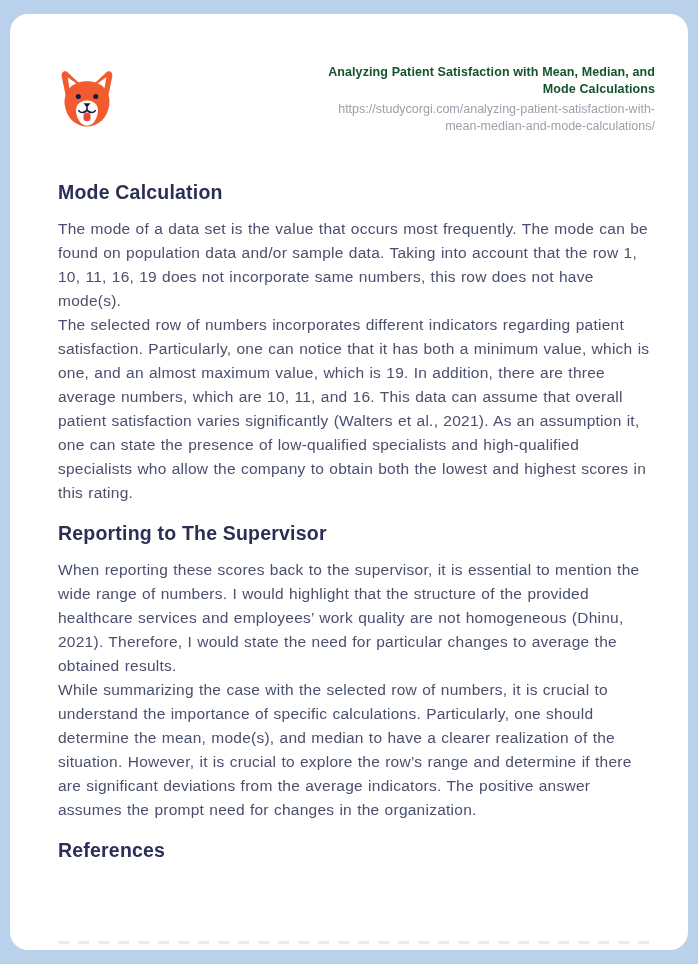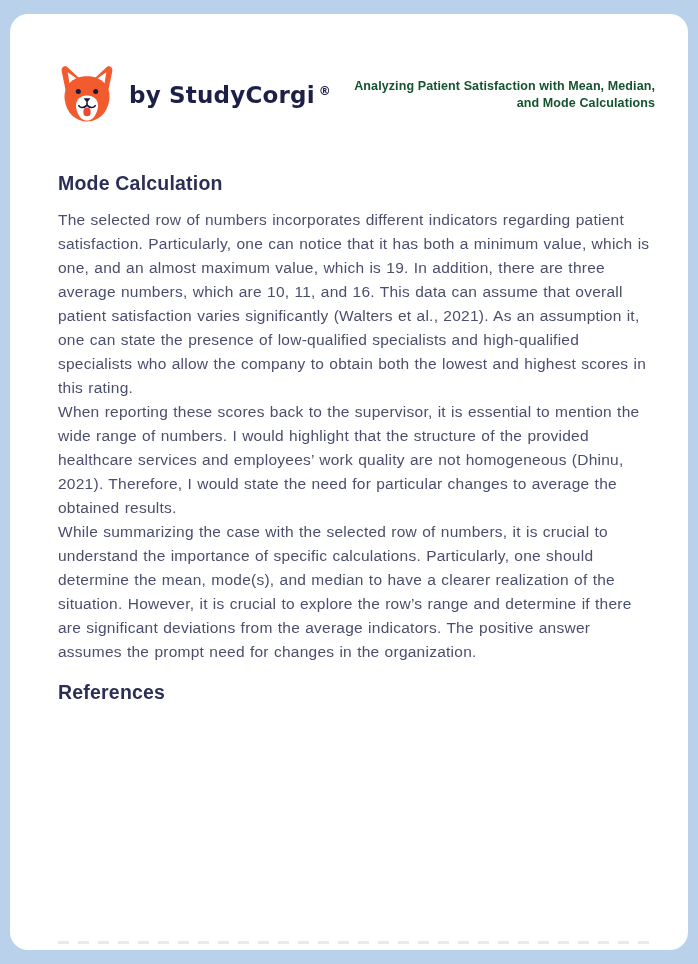--- a/index.html
+++ b/index.html
@@ -116,36 +116,38 @@
 
         <circle cx="21" cy="28" r="2.6" fill="#16193B"></circle>
         <circle cx="39" cy="28" r="2.6" fill="#16193B"></circle>
 
         <path d="M26.5 35 L33.5 35 L30 39.5 Z" fill="#16193B"></path>
 
         <path d="M30 39.5 L30 42 M30 42 C27 45.5 23 45 21.5 42.5 M30 42 C33 45.5 37 45 38.5 42.5" stroke="#16193B" stroke-width="1.7" stroke-linecap="round" fill="none"></path>
 
         <rect x="26.3" y="44.5" width="7.4" height="9" rx="3.7" fill="#EA4A35"></rect>
       </svg>
-      <div class="brand"><span>by StudyCorgi</span><span class="reg">®</span></div>
     </div>
     <div class="meta">
       <div class="meta-title">Analyzing Patient Satisfaction with Mean, Median, and Mode Calculations</div>
+      <a class="meta-url" href="#">https://studycorgi.com/analyzing-patient-satisfaction-with-mean-median-and-mode-calculations/</a>
     </div>
   </div>
 
   <section>
     <h2 class="section-heading first">Mode Calculation</h2>
+    <p class="section-body">The mode of a data set is the value that occurs most frequently. The mode can be found on population data and/or sample data. Taking into account that the row 1, 10, 11, 16, 19 does not incorporate same numbers, this row does not have mode(s).</p>
   </section>
 
   <section>
     <p class="section-body">The selected row of numbers incorporates different indicators regarding patient satisfaction. Particularly, one can notice that it has both a minimum value, which is one, and an almost maximum value, which is 19. In addition, there are three average numbers, which are 10, 11, and 16. This data can assume that overall patient satisfaction varies significantly (Walters et al., 2021). As an assumption it, one can state the presence of low-qualified specialists and high-qualified specialists who allow the company to obtain both the lowest and highest scores in this rating.</p>
   </section>
 
   <section>
+    <h2 class="section-heading">Reporting to The Supervisor</h2>
     <p class="section-body">When reporting these scores back to the supervisor, it is essential to mention the wide range of numbers. I would highlight that the structure of the provided healthcare services and employees’ work quality are not homogeneous (Dhinu, 2021). Therefore, I would state the need for particular changes to average the obtained results.</p>
   </section>
 
   <section>
     <p class="section-body">While summarizing the case with the selected row of numbers, it is crucial to understand the importance of specific calculations. Particularly, one should determine the mean, mode(s), and median to have a clearer realization of the situation. However, it is crucial to explore the row’s range and determine if there are significant deviations from the average indicators. The positive answer assumes the prompt need for changes in the organization.</p>
   </section>
 
   <section>
     <h2 class="section-heading">References</h2>
   </section>

